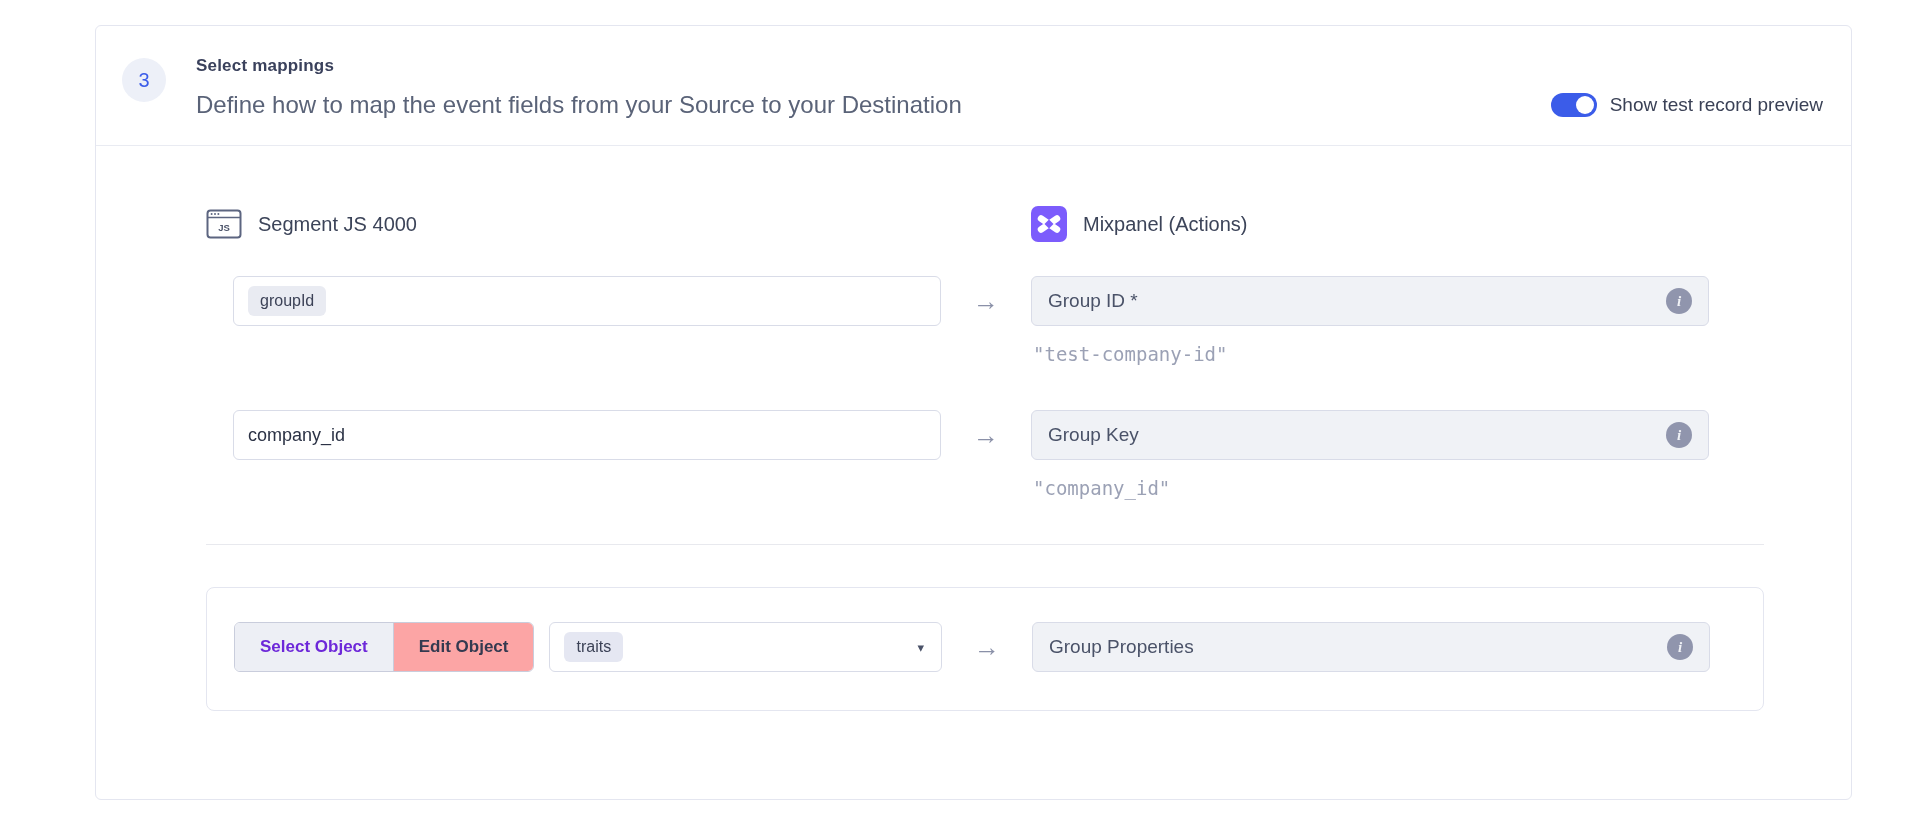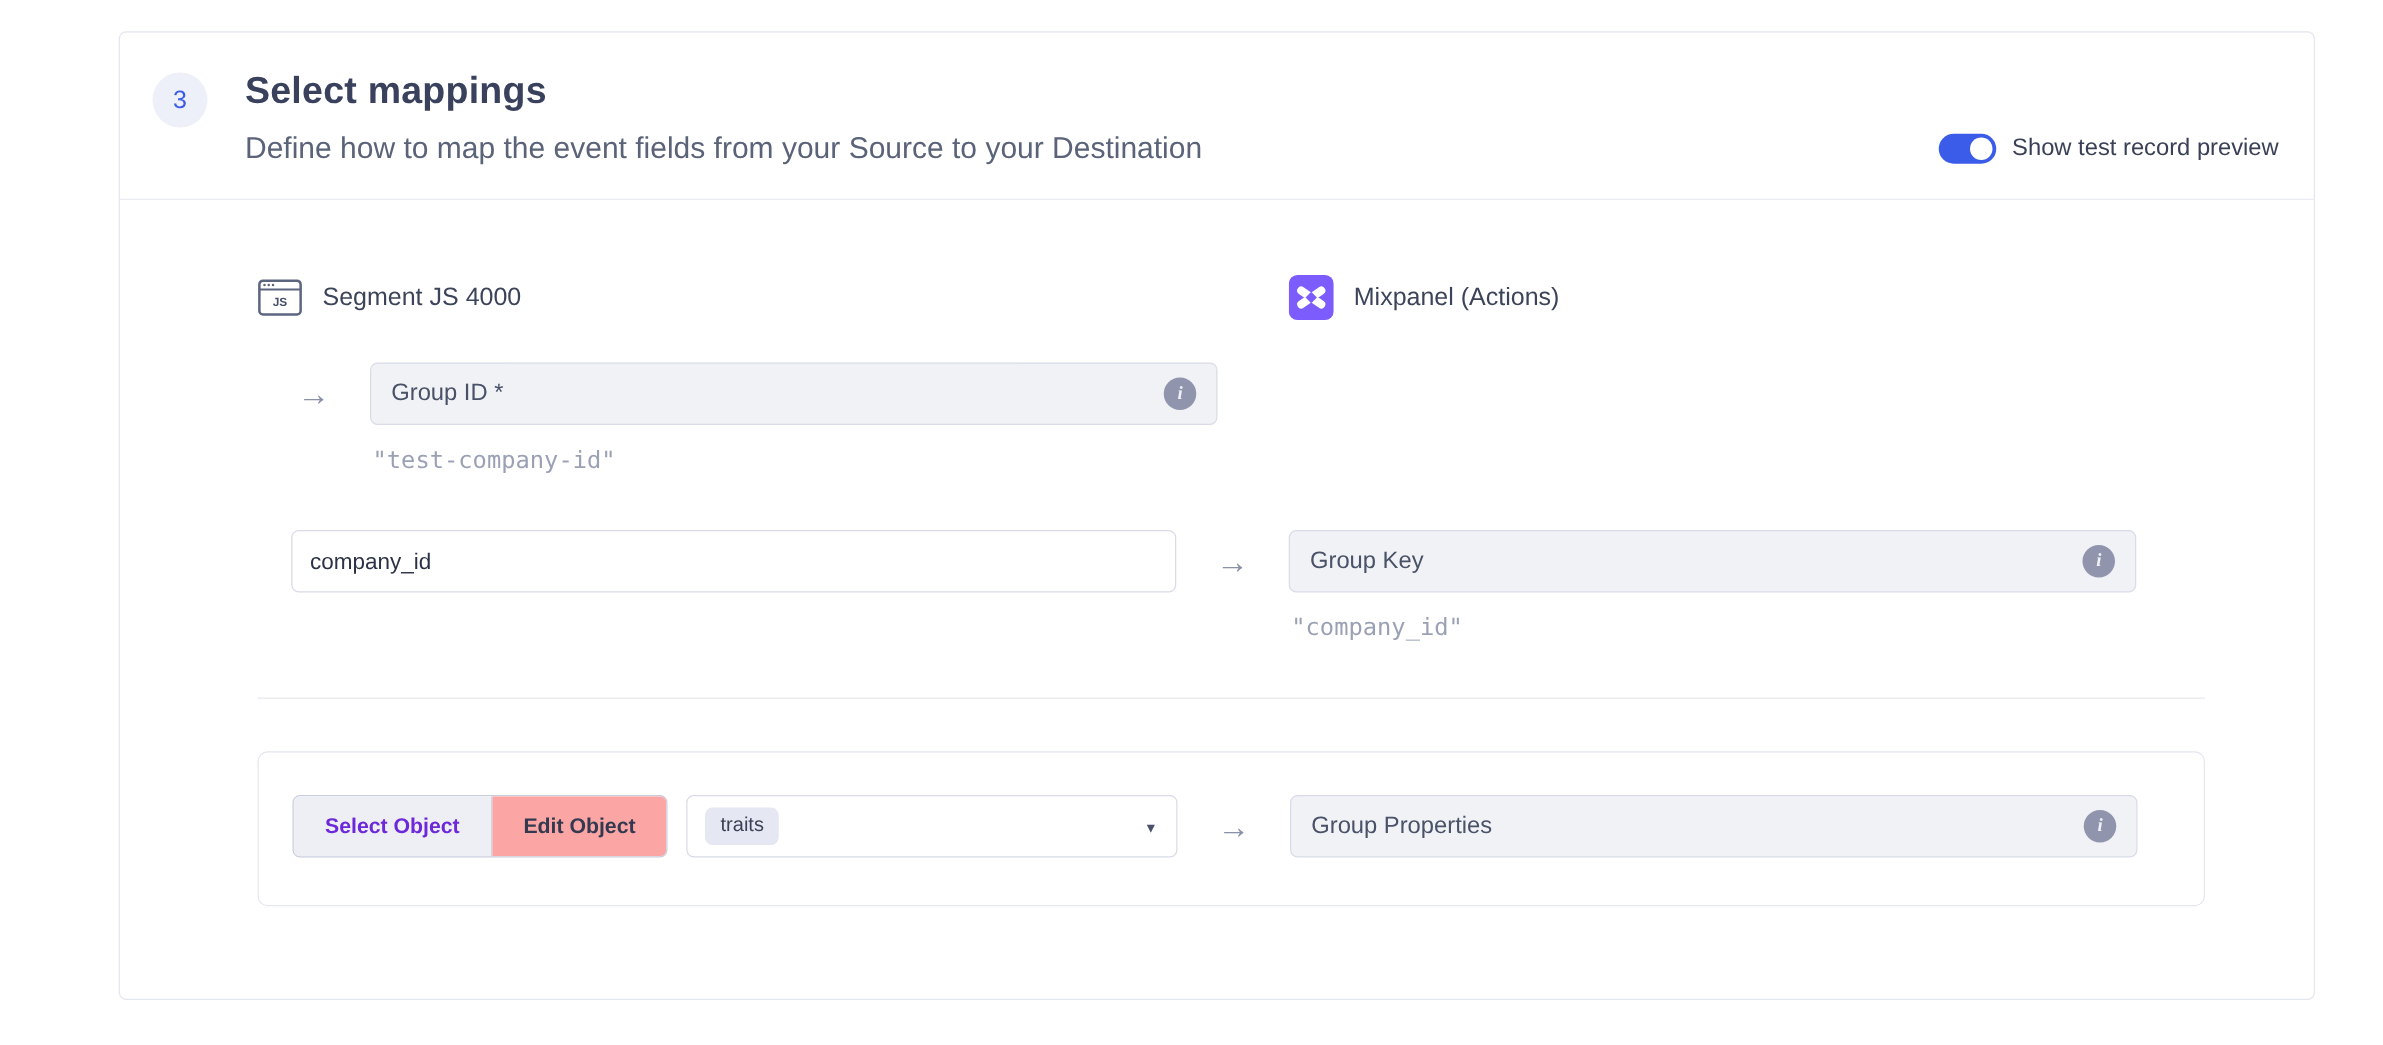--- a/index.html
+++ b/index.html
@@ -14,21 +14,21 @@
   .card-header {
     display:flex; justify-content:space-between; align-items:stretch;
     padding:30px 28px 26px 26px; border-bottom:1px solid #E9EBF2;
   }
   .header-left { display:flex; gap:30px; }
   .step-badge {
     width:44px; height:44px; border-radius:50%; background:#EDF0F8;
     color:#3B5CE9; font-size:20px; font-weight:500;
     display:flex; align-items:center; justify-content:center; flex:none; margin-top:2px;
   }
-  .title { font-size:30px; font-weight:700; color:#3A415C; letter-spacing:.2px; }
+  .title { font-size:17px; font-weight:700; color:#3A415C; letter-spacing:.2px; }
   .subtitle { font-size:24px; color:#5A6378; margin-top:15px; }
   .header-right { display:flex; align-items:center; gap:13px; align-self:flex-end; padding-bottom:2px; }
   .toggle {
     width:46px; height:24px; border-radius:12px; background:#3B5CE9; position:relative; cursor:pointer; flex:none;
   }
   .toggle-knob { position:absolute; right:3px; top:3px; width:18px; height:18px; border-radius:50%; background:#fff; }
   .toggle-label { font-size:19px; color:#3A4156; }
 
   
   .card-body { padding:60px 87px 60px 110px; }
@@ -141,20 +141,25 @@
               <path d="M10 12.5 L26 23.5 M26 12.5 L10 23.5" stroke="#fff" stroke-width="6.5" stroke-linecap="round"></path>
               <rect x="14.8" y="14.8" width="6.4" height="6.4" transform="rotate(45 18 18)" fill="#7C5CFC"></rect>
             </svg>
           </span>
           <span class="integration-name">Mixpanel (Actions)</span>
         </div>
       </div>
     </div>
 
     <div class="mapping-row">
+      <div class="src-zone">
+        <div class="src-input">
+          <span class="chip">groupId</span>
+        </div>
+      </div>
       <div class="arrow-zone">→</div>
       <div class="dest-zone">
         <div class="dest-field">
           <span class="dest-label">Group ID *</span>
           <span class="info-icon">i</span>
         </div>
         <div class="preview">"test-company-id"</div>
       </div>
     </div>
 

